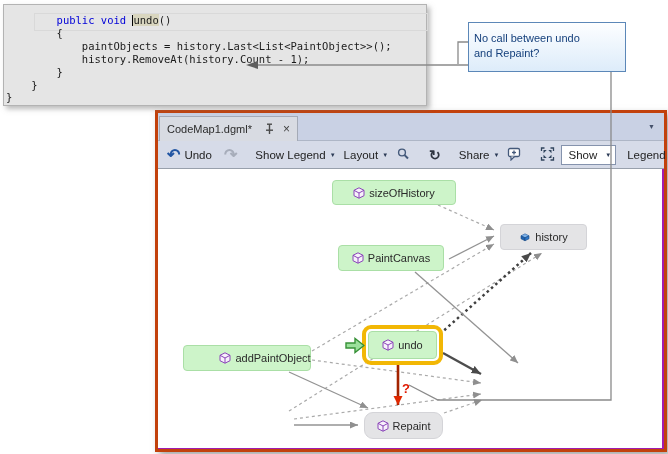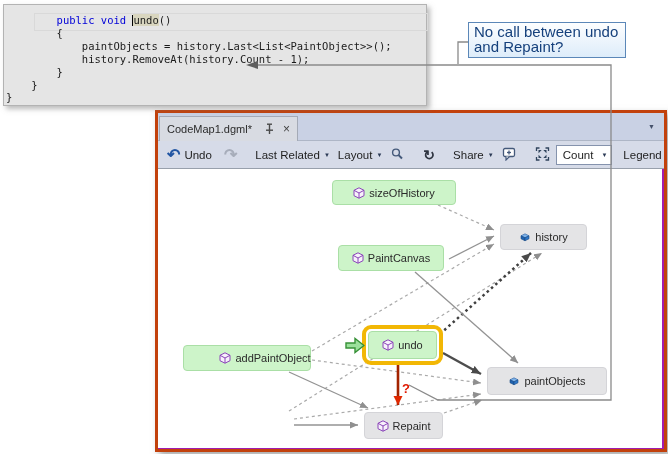--- a/index.html
+++ b/index.html
@@ -11,21 +11,21 @@
   .code-pre{position:absolute;left:2px;top:9px;margin:0;font-family:"DejaVu Sans Mono",monospace;
     font-size:10.5px;line-height:12.9px;color:#1a1a1a;white-space:pre;}
   .code-pre .kw{color:#0000d8;}
   .code-pre .hl{background:#d9d6bf;}
   .code-pre .caret{display:inline-block;width:0;border-left:1px solid #000;height:11px;vertical-align:-2px;}
   .cur-line-box{position:absolute;left:30px;top:8px;width:392px;height:16px;border:1px solid #d9d9d9;}
 
   
   .note{position:absolute;left:468px;top:22px;width:146px;height:32px;z-index:60;
     background:linear-gradient(#fdfeff,#ddecfa);border:1px solid #5b87b8;
-    color:#15407c;font-size:15px;line-height:15px;padding:1px 5px;box-sizing:content-box;}
+    color:#15407c;font-size:11px;line-height:15px;padding:8px 5px;box-sizing:content-box;}
 
   
   .map-window{position:absolute;left:155px;top:110px;width:506px;height:336px;background:#a21caf;
     border:3px solid #c2410c;box-shadow:4px 4px 7px rgba(95,95,95,.55);z-index:1;}
   .tab-strip{position:absolute;left:0;top:0;width:100%;height:27px;background:#c9d1e4;
     border-bottom:1px solid #aeb6c6;display:flex;align-items:center;}
   .tab{height:24px;margin-top:3px;margin-left:1px;background:#d8dbe2;border:1px solid #a4aab6;border-bottom:none;
     display:flex;align-items:center;padding:0 7px;font-size:11px;color:#2b2b2b;}
   .tab .tab-title{margin-right:12px;}
   .tab-strip .strip-caret{margin-left:auto;margin-right:9px;font-size:7px;color:#45516b;}
@@ -95,21 +95,21 @@
   <div class="toolbar">
     <div class="tb-item" style="margin-left:5px;">
       <span class="glyph-und">↶</span>
       <span>Undo</span>
     </div>
     <div class="tb-item" style="margin-left:4px;">
       <span class="glyph-red">↷</span>
     </div>
     <div class="sep"></div>
     <div class="tb-item">
-      <span>Last Related</span>
+      <span>Show Legend</span>
       <span class="caret-down">▼</span>
     </div>
     <div class="tb-item">
       <span>Layout</span>
       <span class="caret-down">▼</span>
     </div>
     <div class="tb-item icon-btn">
       <span>
         <svg width="15" height="14" viewBox="0 0 15 14">
           <circle cx="6" cy="5.5" r="3.4" fill="none" stroke="#44597a" stroke-width="1.4"></circle>
@@ -149,21 +149,21 @@
           <g fill="#30445c">
             <polygon points="3,3 6.2,3 3,6.2"></polygon>
               <polygon points="11,3 7.8,3 11,6.2"></polygon>
             <polygon points="11,11 7.8,11 11,7.8"></polygon>
               <polygon points="3,11 6.2,11 3,7.8"></polygon>
           </g>
         </svg>
       </span>
     </div>
     <div class="zoom-combo">
-      <span>Count</span>
+      <span>Show</span>
       <span class="caret-down">▼</span>
     </div>
     <div class="sep" style="margin-left:auto;"></div>
     <div class="tb-item legend-btn" style="margin-right:2px;">
       <span>Legend</span>
     </div>
   </div>
 
   <div class="graph">
     <svg class="edges" width="504" height="279" viewBox="0 0 504 279">
@@ -237,40 +237,30 @@
       </div>
       <div class="node green" style="left: 25px; top: 176px; width: 128px; height: 26px; padding-left: 36px;">
         <span style="display: flex;">
           <svg width="12" height="12" viewBox="0 0 12 12">
             <polygon points="6,0.8 11,3.3 11,8.7 6,11.2 1,8.7 1,3.3" fill="#f7f1fb" stroke="#8a44b8" stroke-width="1"></polygon>
             <path d="M1,3.3 L6,6 L11,3.3 M6,6 L6,11.2" fill="none" stroke="#8a44b8" stroke-width="1"></path>
           </svg>
         </span>
         <span>addPaintObject</span>
       </div>
-      <div class="node gray" style="left: 329px; top: 198px; width: 120px; height: 28px;">
-        <span style="display: flex;">
-          <svg width="12" height="12" viewBox="0 0 12 12">
-            <polygon points="2,4.8 6,2.8 10,4.8 6,6.8" fill="#7db2e8" stroke="#2a5d9e" stroke-width="0.6"></polygon>
-            <polygon points="2,4.8 2,7.8 6,9.8 6,6.8" fill="#1e62b0" stroke="#1a4a85" stroke-width="0.6"></polygon>
-            <polygon points="10,4.8 10,7.8 6,9.8 6,6.8" fill="#2e77c8" stroke="#1a4a85" stroke-width="0.6"></polygon>
-          </svg>
-        </span>
-        <span>paintObjects</span>
-      </div>
       <div class="node green" style="left: 61px; top: 243px; width: 53px; height: 26px; margin-top: 42px;">
         <span style="display: flex;">
           <svg width="12" height="12" viewBox="0 0 12 12">
             <polygon points="6,0.8 11,3.3 11,8.7 6,11.2 1,8.7 1,3.3" fill="#f7f1fb" stroke="#8a44b8" stroke-width="1"></polygon>
             <path d="M1,3.3 L6,6 L11,3.3 M6,6 L6,11.2" fill="none" stroke="#8a44b8" stroke-width="1"></path>
           </svg>
         </span>
         <span>clear</span>
       </div>
-      <div class="node gray" style="left: 206px; top: 243px; width: 79px; height: 27px;">
+      <div class="node gray" style="left: 206px; top: 243px; width: 79px; height: 27px; border-radius: 9px;">
         <span style="display: flex;">
           <svg width="12" height="12" viewBox="0 0 12 12">
             <polygon points="6,0.8 11,3.3 11,8.7 6,11.2 1,8.7 1,3.3" fill="#f7f1fb" stroke="#8a44b8" stroke-width="1"></polygon>
             <path d="M1,3.3 L6,6 L11,3.3 M6,6 L6,11.2" fill="none" stroke="#8a44b8" stroke-width="1"></path>
           </svg>
         </span>
         <span>Repaint</span>
       </div>
     </div>
 </div>

